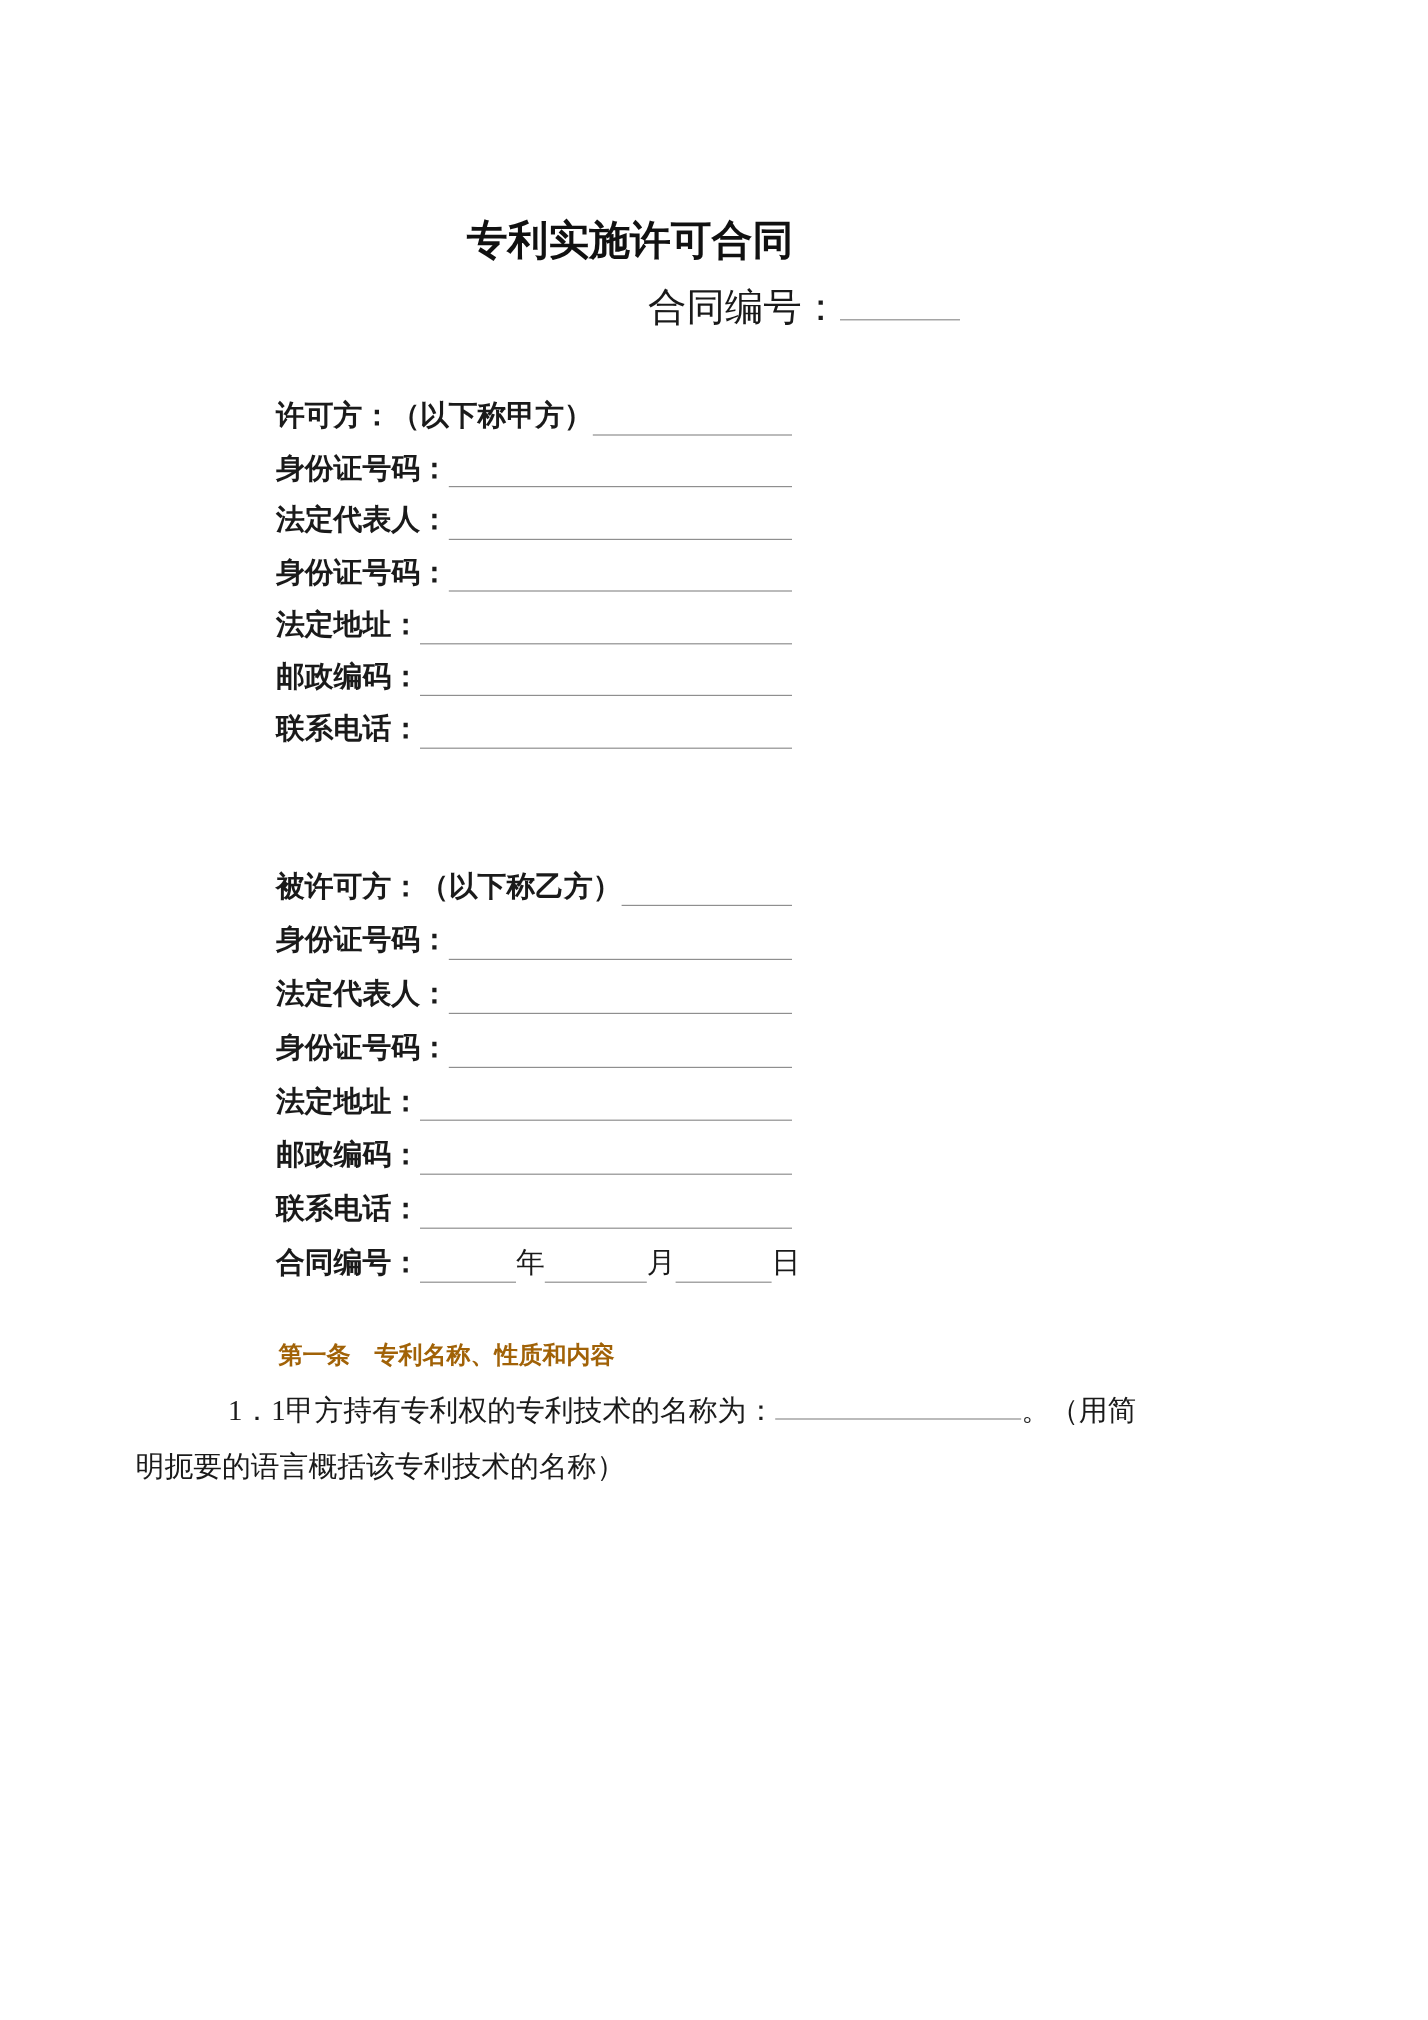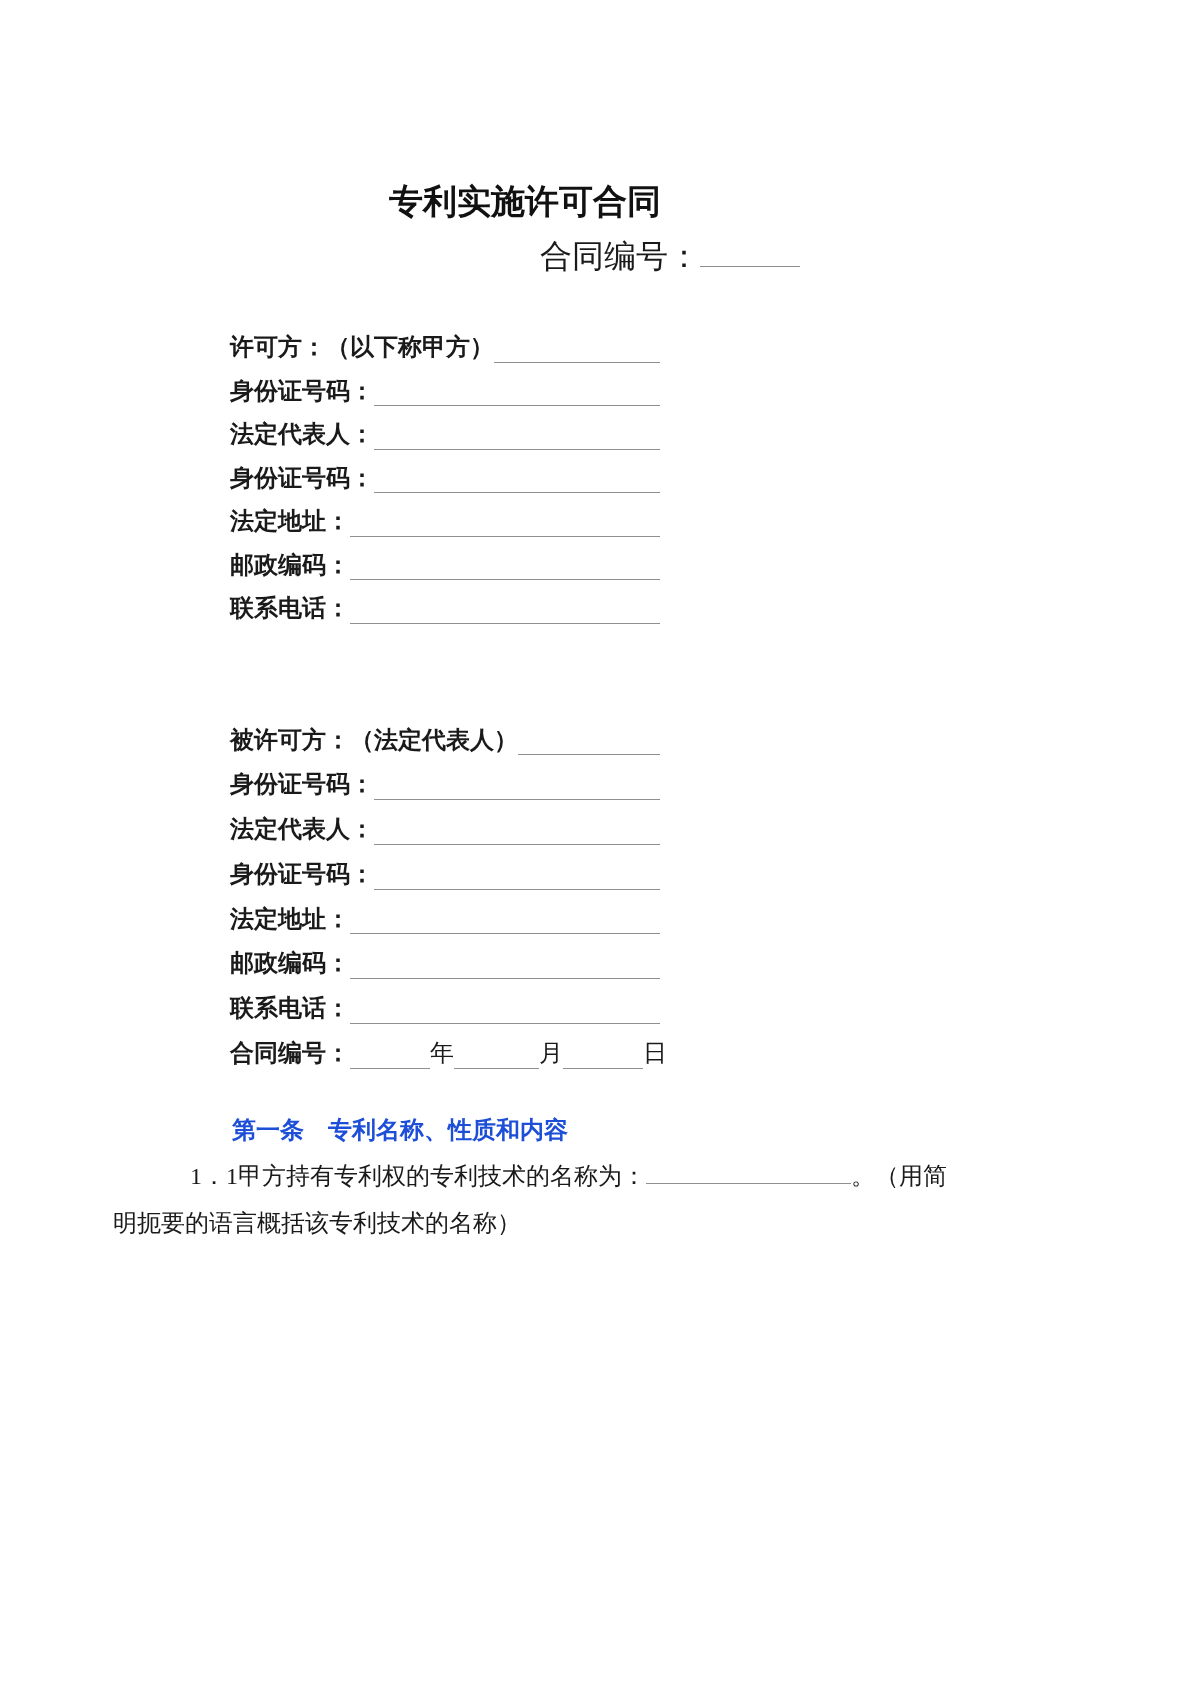--- a/index.html
+++ b/index.html
@@ -69,23 +69,23 @@
   .pline{
     text-align:justify;
     text-align-last:justify;
   }
   .pline.indent{ text-indent:77px; }
   .pline.noj{ text-align:left; text-align-last:auto; }
   .heading{
     margin:31px 0 0 232px;
     font-family:"Liberation Sans","DejaVu Sans",sans-serif;
     font-weight:700;
-    font-size:24px;
+    font-size:20px;
     line-height:46.5px;
-    color:#1d4ed8;
+    color:#a16207;
   }
   .clause{
     margin-left:113px;
     width:882px;
     font-size:24px;
     line-height:46.5px;
   }
   .clause .l1{ text-indent:77px; }
   .clause .l2{ text-indent:0; }
 </style>
@@ -128,21 +128,21 @@
     <div class="frow">
       <span class="lab">联系电话：</span>
       <span class="blank"></span>
     </div>
   </div>
 
   <div class="gap"></div>
 
   <div class="fields party-b">
     <div class="frow">
-      <span class="lab">被许可方：（法定代表人）</span>
+      <span class="lab">被许可方：（以下称乙方）</span>
       <span class="blank"></span>
     </div>
     <div class="frow">
       <span class="lab">身份证号码：</span>
       <span class="blank"></span>
     </div>
     <div class="frow">
       <span class="lab">法定代表人：</span>
       <span class="blank"></span>
     </div>

